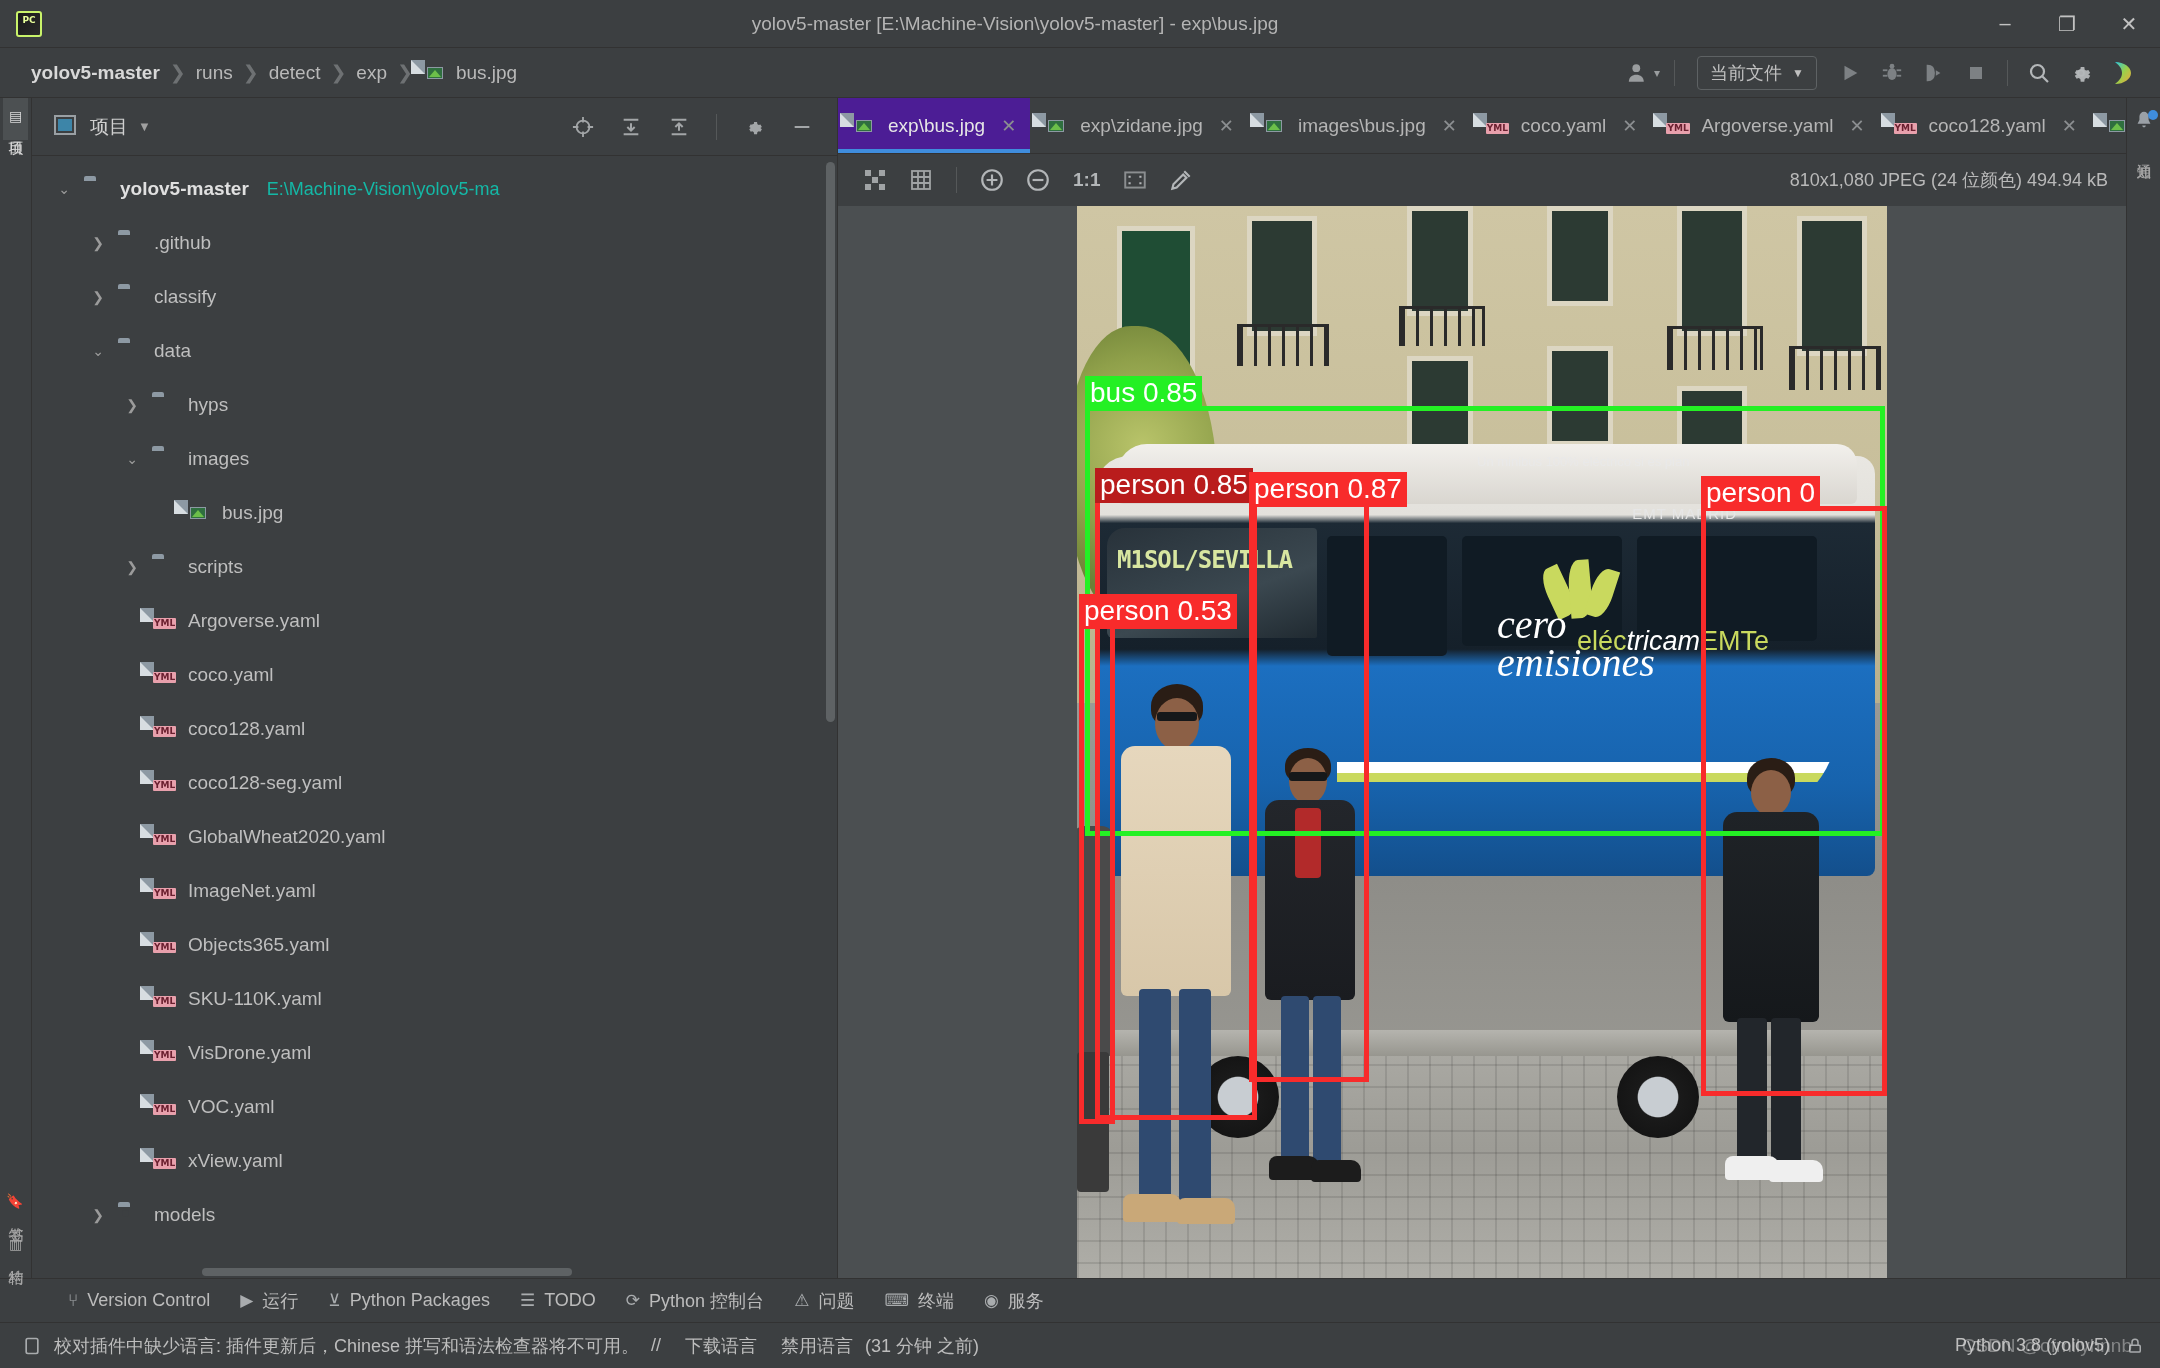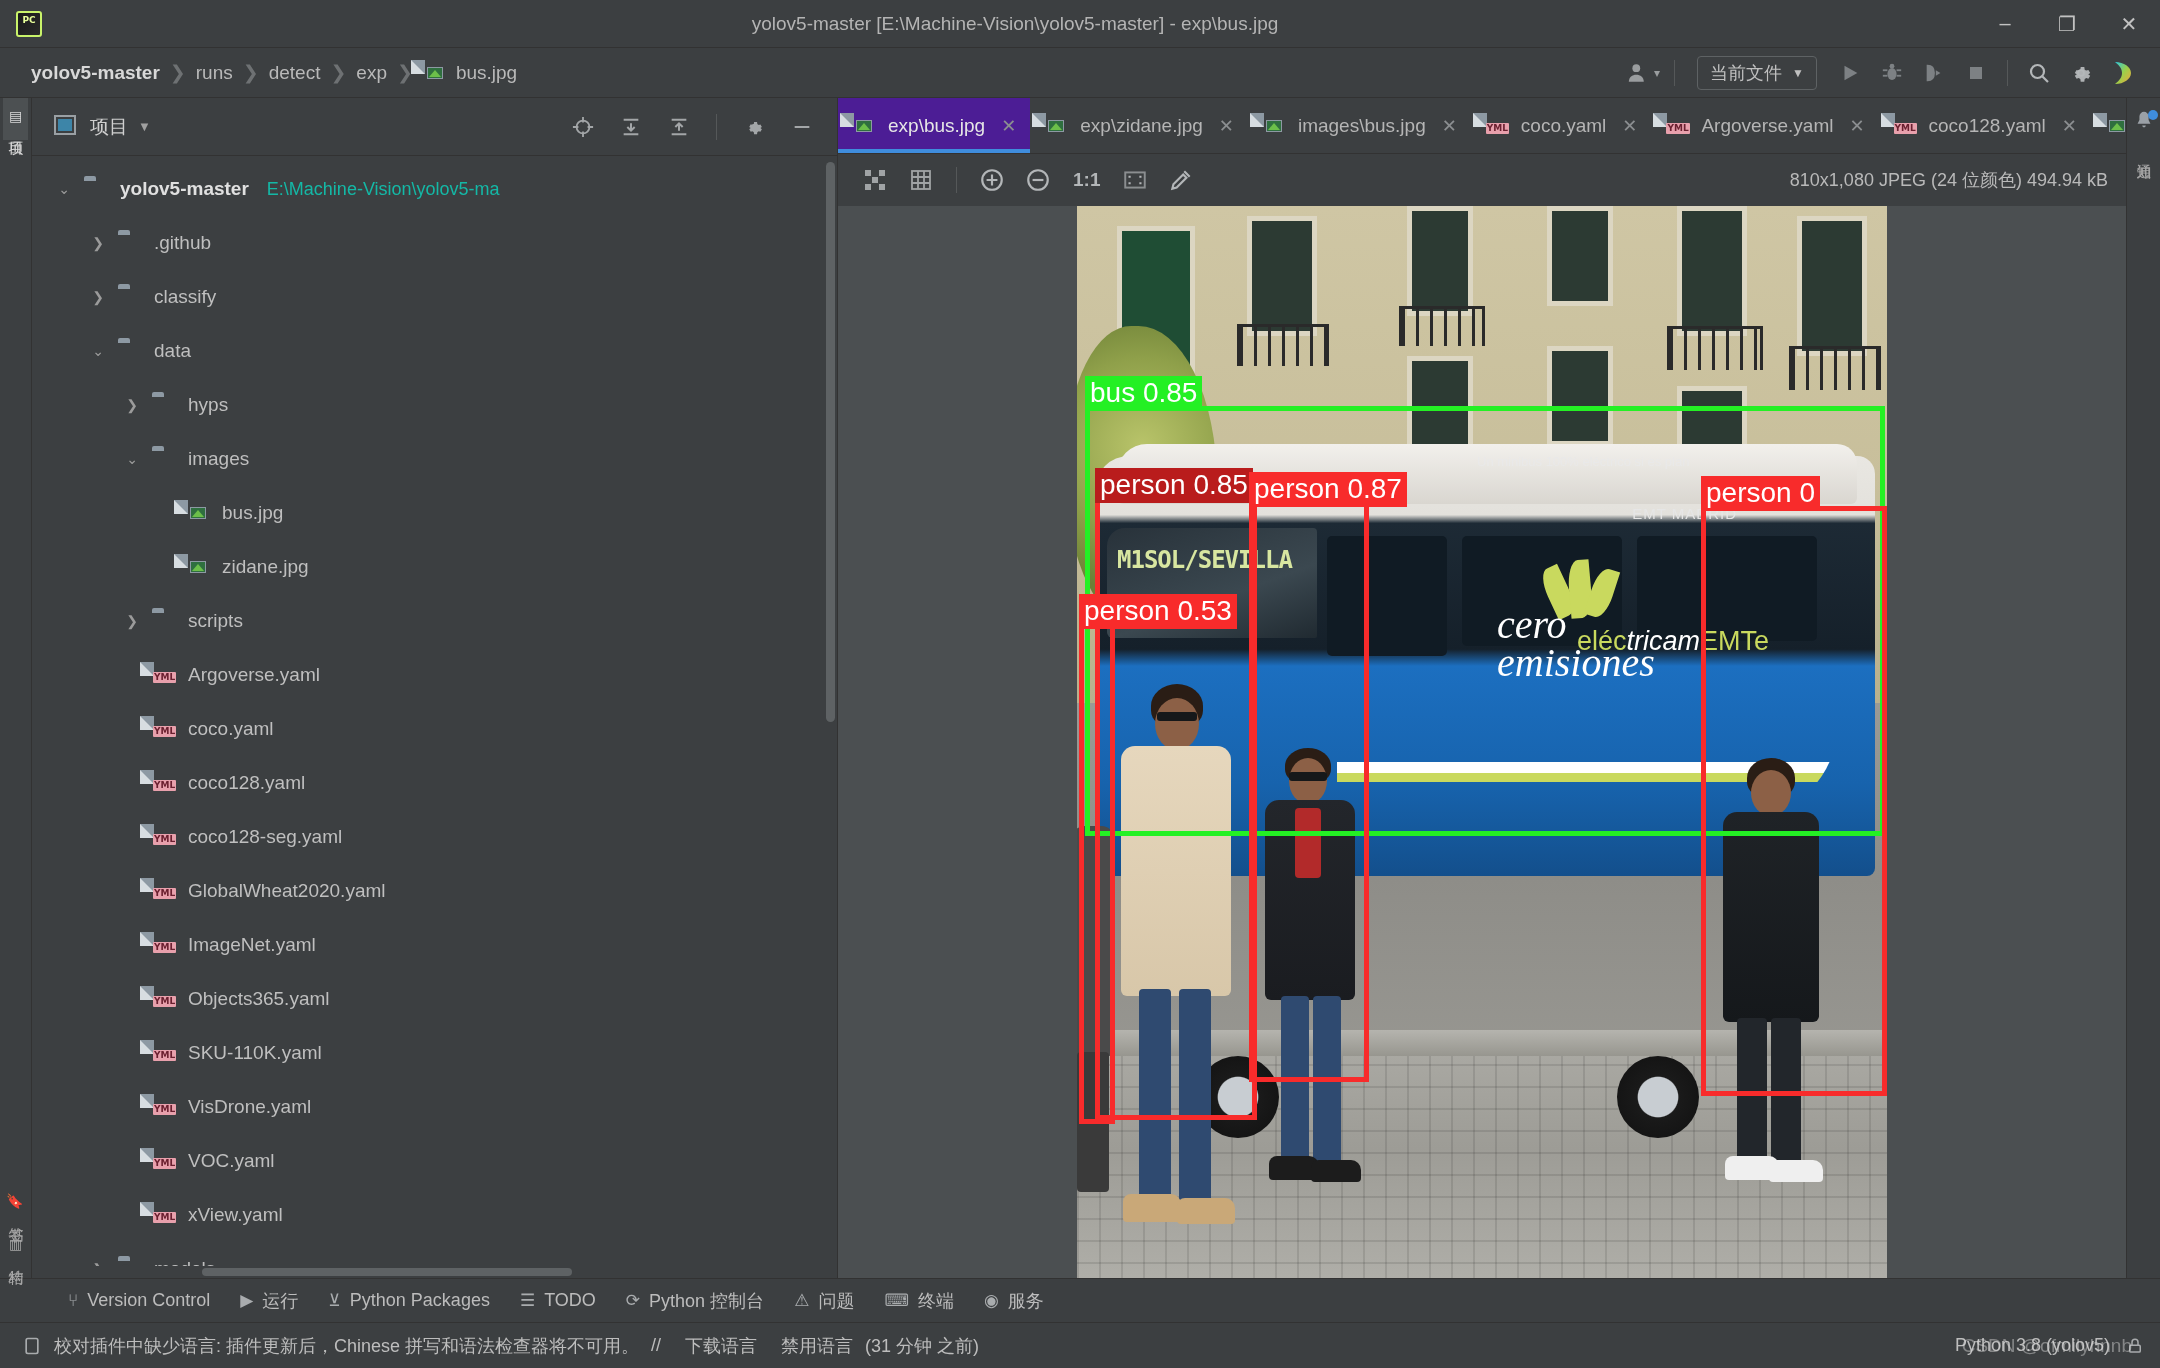--- a/index.html
+++ b/index.html
@@ -532,25 +532,20 @@
         </div>
         <div class="tree-row" style="padding-left: 90px;">
           <span class="arrow">⌄</span>
           <span class="ic"><span class="ic-folder"></span></span>
           <span class="tree-label">images</span>
         </div>
         <div class="tree-row" style="padding-left: 124px;">
           <span class="arrow none"></span>
           <span class="ic"><span class="ic-file"><span class="ic-img-badge"></span></span></span>
           <span class="tree-label">bus.jpg</span>
-        </div>
-        <div class="tree-row" style="padding-left: 124px;">
-          <span class="arrow none"></span>
-          <span class="ic"><span class="ic-file"><span class="ic-img-badge"></span></span></span>
-          <span class="tree-label">zidane.jpg</span>
         </div>
         <div class="tree-row" style="padding-left: 90px;">
           <span class="arrow">❯</span>
           <span class="ic"><span class="ic-folder"></span></span>
           <span class="tree-label">scripts</span>
         </div>
         <div class="tree-row" style="padding-left: 90px;">
           <span class="arrow none"></span>
           <span class="ic"><span class="ic-file"><span class="ic-yml-badge">YML</span></span></span>
           <span class="tree-label">Argoverse.yaml</span>

